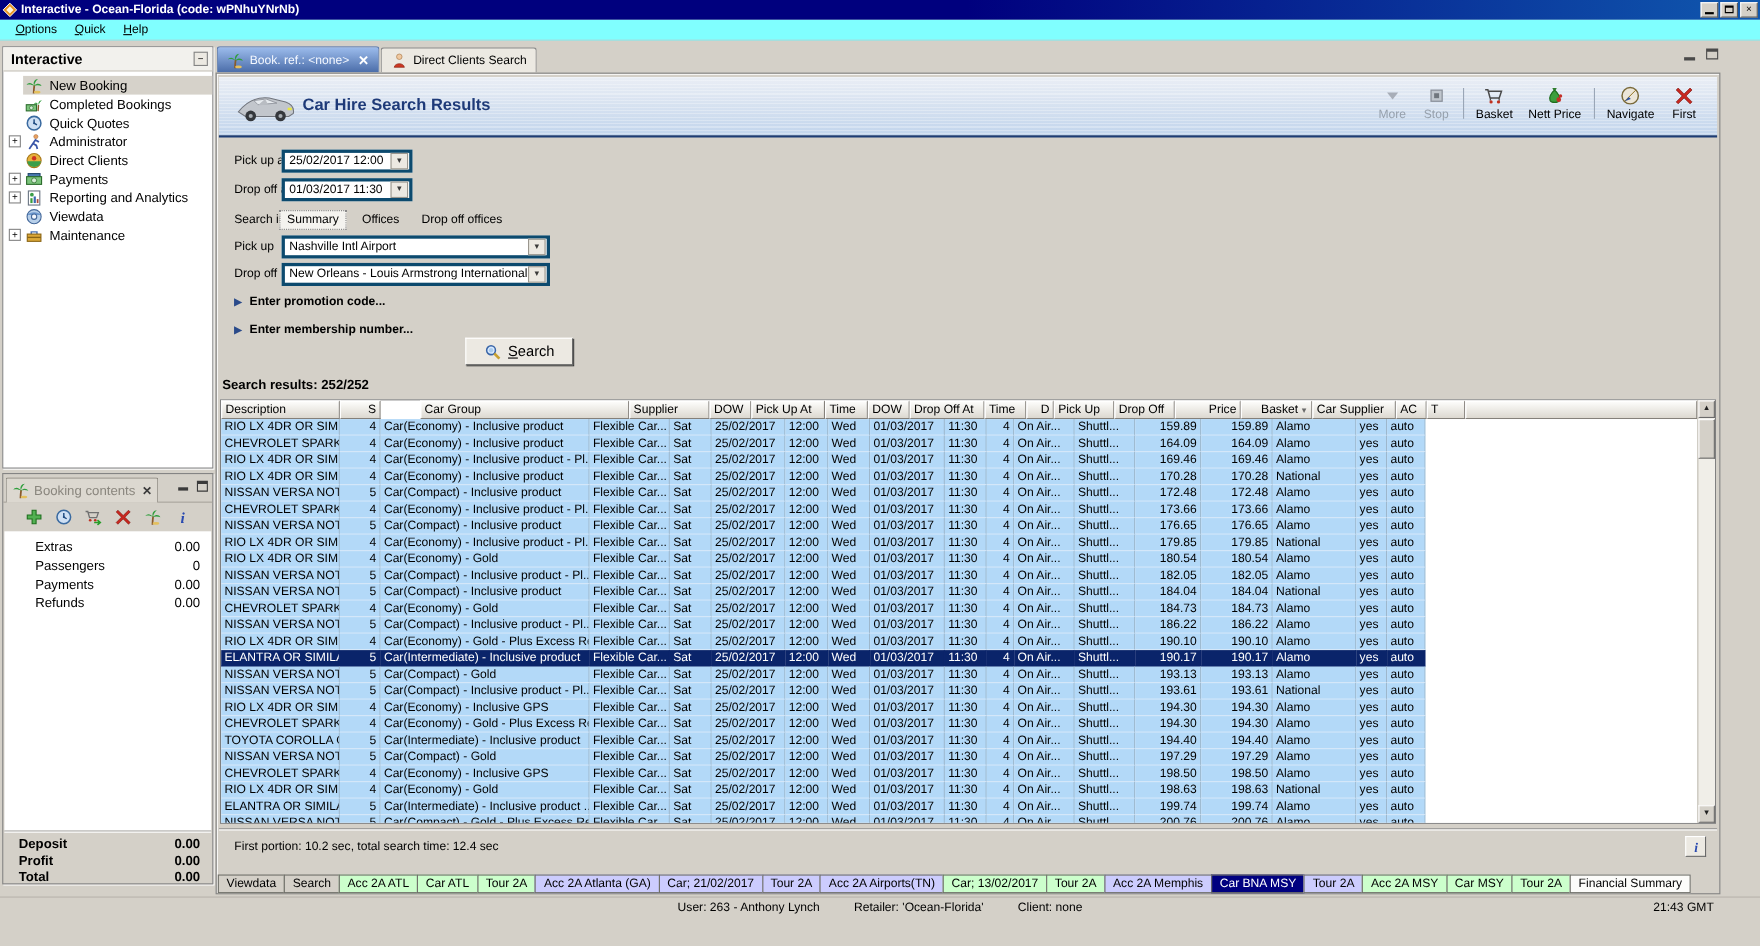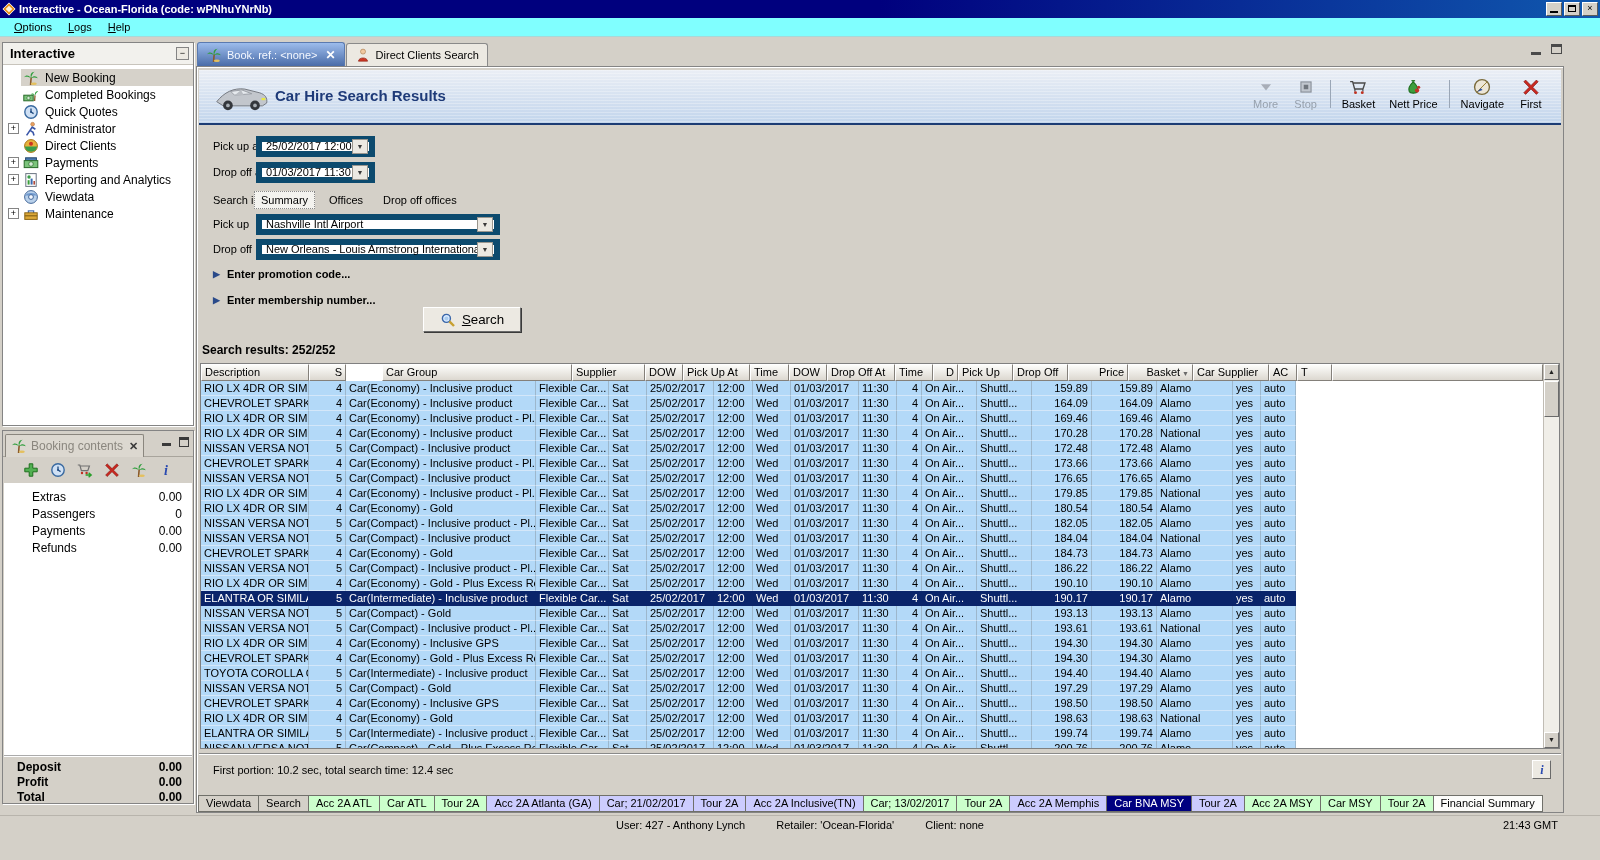--- a/index.html
+++ b/index.html
@@ -114,21 +114,21 @@
   .hdr-toolbar { position:absolute; right:10px; top:6px; display:flex; align-items:flex-start; }
   .tool-btn { display:flex; flex-direction:column; align-items:center; padding:2px 7px; min-width:40px; }
   .tool-btn .ico { width:18px; height:18px; }
   .tool-btn .tb-label { margin-top:2px; font-size:11px; }
   .tool-btn.disabled .tb-label { color:#96a0ac; }
   .tool-sep { width:1px; background:#9aa6b6; margin:4px 4px; align-self:stretch; }
 
   
   .frm-row { position:absolute; left:0; height:22px; display:flex; align-items:center; }
   .frm-label { position:absolute; left:16px; white-space:nowrap; }
-  .combo { position:absolute; height:21px; background:#fff; border:6px solid #0c4a6e; display:flex; align-items:center; }
+  .combo { position:absolute; height:21px; background:#fff; border:3px solid #0c4a6e; display:flex; align-items:center; }
   .combo-text { padding:0 4px; white-space:nowrap; overflow:hidden; flex:1; }
   .combo-btn {
     width:16px; height:15px; margin-right:1px; flex:none; background:#ece9e2;
     border:1px solid #9a968e; font-size:7px; line-height:13px; text-align:center; color:#3a3a3a;
   }
   .seg-opt { padding:2px 6px; margin-right:8px; white-space:nowrap; }
   .seg-opt.selected { background:#f4f3ef; border:1px dotted #8a8a8a; }
   .expander { position:absolute; left:16px; display:flex; align-items:center; gap:7px; font-weight:bold; }
   .exp-arrow { color:#2a4a8a; font-size:9px; }
   .search-btn {
@@ -209,21 +209,21 @@
       </span>
     <span class="winbtn">
         <span class="box"></span>
       </span>
     <span class="winbtn">×</span>
   </span>
 </div>
 
 <div class="menubar" id="menubar">
     <span class="menu-item">Options</span>
-    <span class="menu-item">Logs</span>
+    <span class="menu-item">Quick</span>
     <span class="menu-item">Help</span>
   </div>
 
 <div class="sidebar-panel">
   <div class="panel-header">
     <span class="ph-title">Interactive</span>
     <span class="collapse-btn">−</span>
   </div>
   <div class="tree" id="tree">
       <div class="tree-row selected">
@@ -1164,31 +1164,31 @@
 
   <div class="bottom-tabs" id="bottomTabs" style="top:728px;">
       <span class="btab">Viewdata</span>
       <span class="btab">Search</span>
       <span class="btab green">Acc 2A ATL</span>
       <span class="btab green">Car ATL</span>
       <span class="btab green">Tour 2A</span>
       <span class="btab lavender">Acc 2A Atlanta (GA)</span>
       <span class="btab lavender">Car; 21/02/2017</span>
       <span class="btab lavender">Tour 2A</span>
-      <span class="btab lavender">Acc 2A Inclusive(TN)</span>
+      <span class="btab lavender">Acc 2A Airports(TN)</span>
       <span class="btab green">Car; 13/02/2017</span>
       <span class="btab green">Tour 2A</span>
       <span class="btab lavender">Acc 2A Memphis</span>
       <span class="btab selected">Car BNA MSY</span>
       <span class="btab lavender">Tour 2A</span>
       <span class="btab green">Acc 2A MSY</span>
       <span class="btab green">Car MSY</span>
       <span class="btab green">Tour 2A</span>
       <span class="btab white">Financial Summary</span>
     </div>
 </div>
 
 <div class="statusbar">
-  <span class="seg">User: 427 - Anthony Lynch</span>
+  <span class="seg">User: 263 - Anthony Lynch</span>
   <span class="seg">Retailer: 'Ocean-Florida'</span>
   <span class="seg">Client: none</span>
   <span class="clock">21:43 GMT</span>
 </div>
 
 </body></html>

